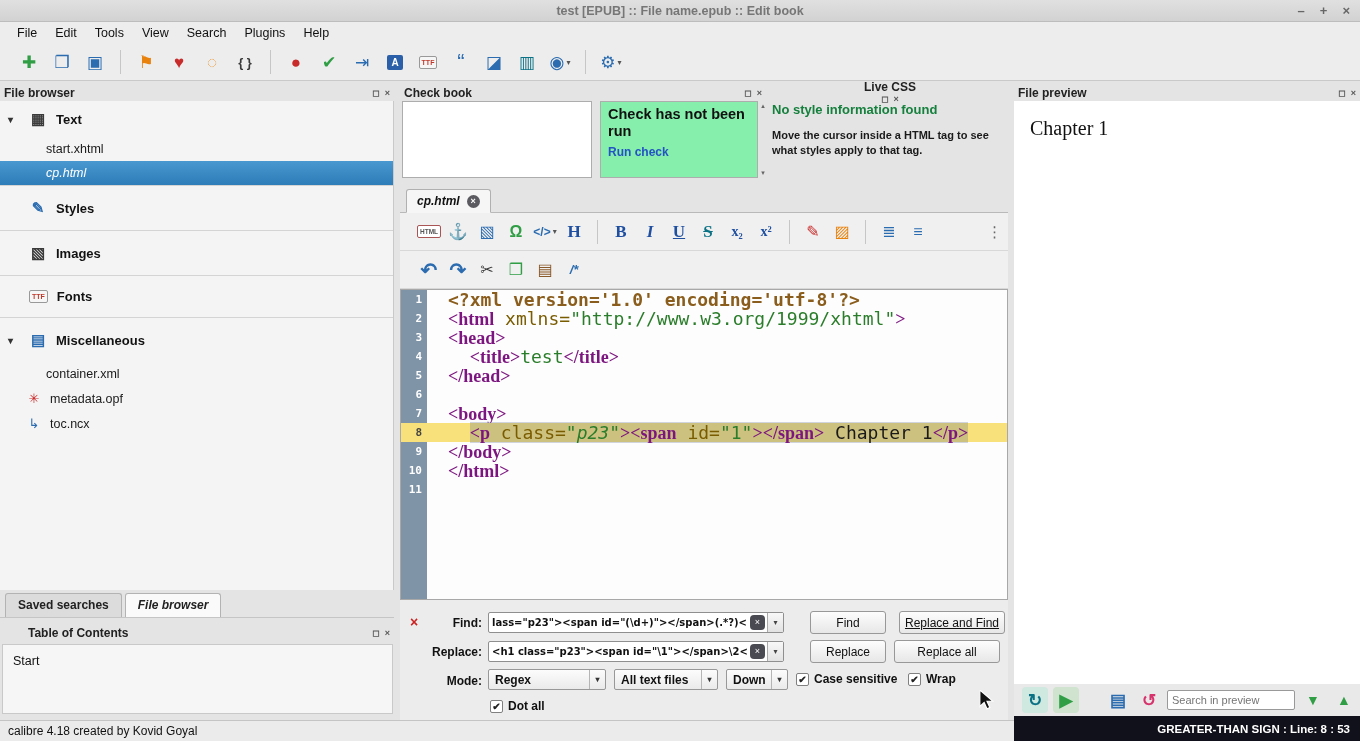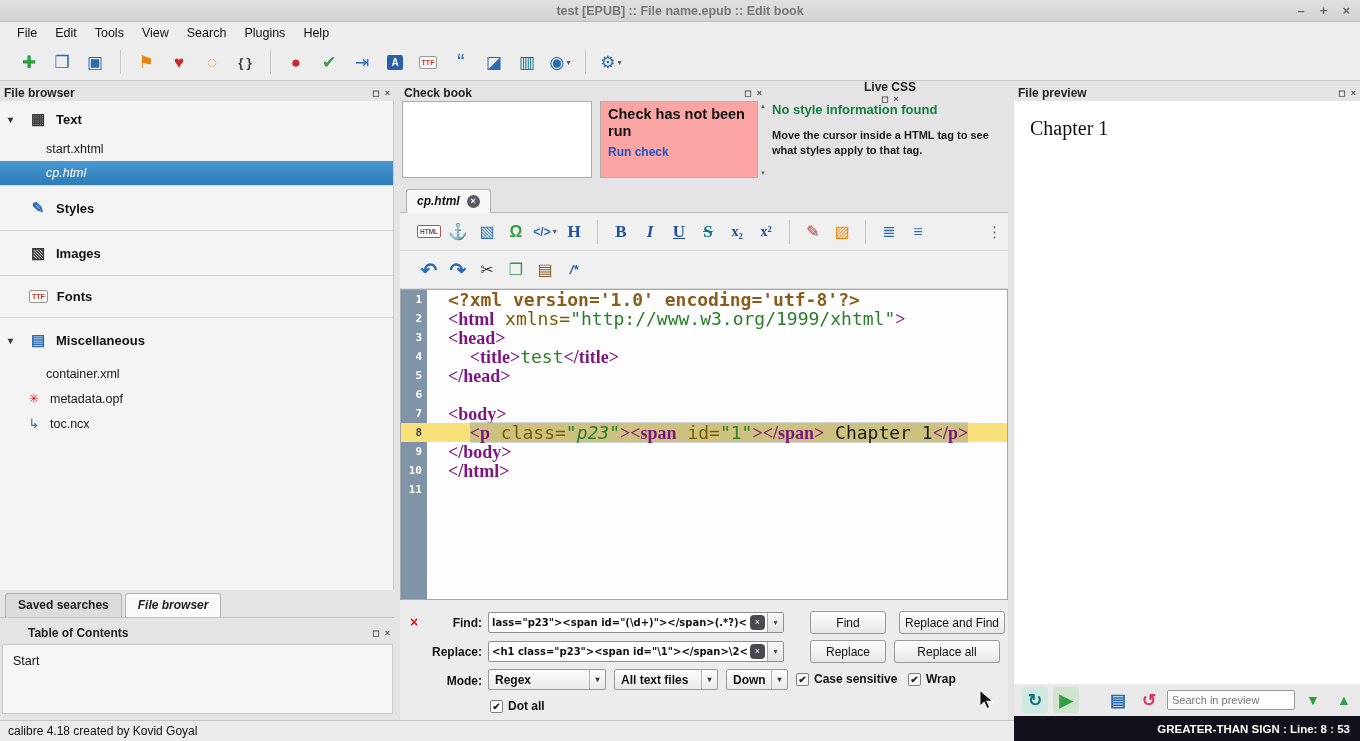--- a/index.html
+++ b/index.html
@@ -57,21 +57,21 @@
   .fbtab { padding:4px 12px 5px; font-size:12px; font-weight:bold; border:1px solid #b3b3b3;
     border-bottom:none; background:#dcdcdc; border-radius:3px 3px 0 0; color:#222; }
   .fbtab.active { background:#fafafa; font-style:italic; }
 
   .toc-box { position:absolute; left:2px; top:644px; width:391px; height:70px; background:#f6f6f6;
     border:1px solid #c9c9c9; }
   .toc-item { padding:9px 10px; font-size:12.5px; color:#111; }
 
   
   .check-list { position:absolute; left:402px; top:101px; width:190px; height:77px; background:#fff; border:1px solid #adadad; }
-  .check-msg { position:absolute; left:600px; top:101px; width:158px; height:77px; background:#fca5a5;
+  .check-msg { position:absolute; left:600px; top:101px; width:158px; height:77px; background:#86efac;
     border:1px solid #adadad; padding:4px 7px; }
   .check-head { font-size:14.5px; font-weight:bold; line-height:1.15; color:#111; }
   .check-link { margin-top:6px; font-size:12px; font-weight:bold; color:#2353c4; }
   .check-scroll { position:absolute; left:759px; top:102px; width:8px; height:75px; display:flex;
     flex-direction:column; justify-content:space-between; align-items:center; font-size:7px; color:#666; }
 
   
   .lc-head { position:absolute; left:772px; top:102px; font-size:13px; font-weight:bold; color:#15803d; }
   .lc-body { position:absolute; left:772px; top:128px; width:230px; font-size:11px; font-weight:bold;
     line-height:1.35; color:#1a1a1a; }
@@ -469,21 +469,21 @@
 
   <div class="findpanel">
     <span class="f-close">×</span>
     <span class="f-label" style="left:28px;top:16px;">Find:</span>
     <span class="f-field" style="top:12px;">
       <input value="lass=&quot;p23&quot;&gt;&lt;span id=&quot;(\d+)&quot;&gt;&lt;/span&gt;(.*?)&lt;/p&gt;" style="">
       <span class="clearbtn">×</span>
       <span class="combo">▾</span>
     </span>
     <span class="f-btn" style="left:410px;top:11px;width:76px;">Find</span>
-    <span class="f-btn" style="left:499px;top:11px;width:106px;">Replace and Find</span>
+    <span class="f-btn" style="left:499px;top:11px;width:106px;text-decoration:underline;">Replace and Find</span>
 
     <span class="f-label" style="left:28px;top:45px;">Replace:</span>
     <span class="f-field" style="top:41px;">
       <input value="&lt;h1 class=&quot;p23&quot;&gt;&lt;span id=&quot;\1&quot;&gt;&lt;/span&gt;\2&lt;/p&gt;" style="">
       <span class="clearbtn">×</span>
       <span class="combo">▾</span>
     </span>
     <span class="f-btn" style="left:410px;top:40px;width:76px;">Replace</span>
     <span class="f-btn" style="left:494px;top:40px;width:106px;">Replace all</span>
 

